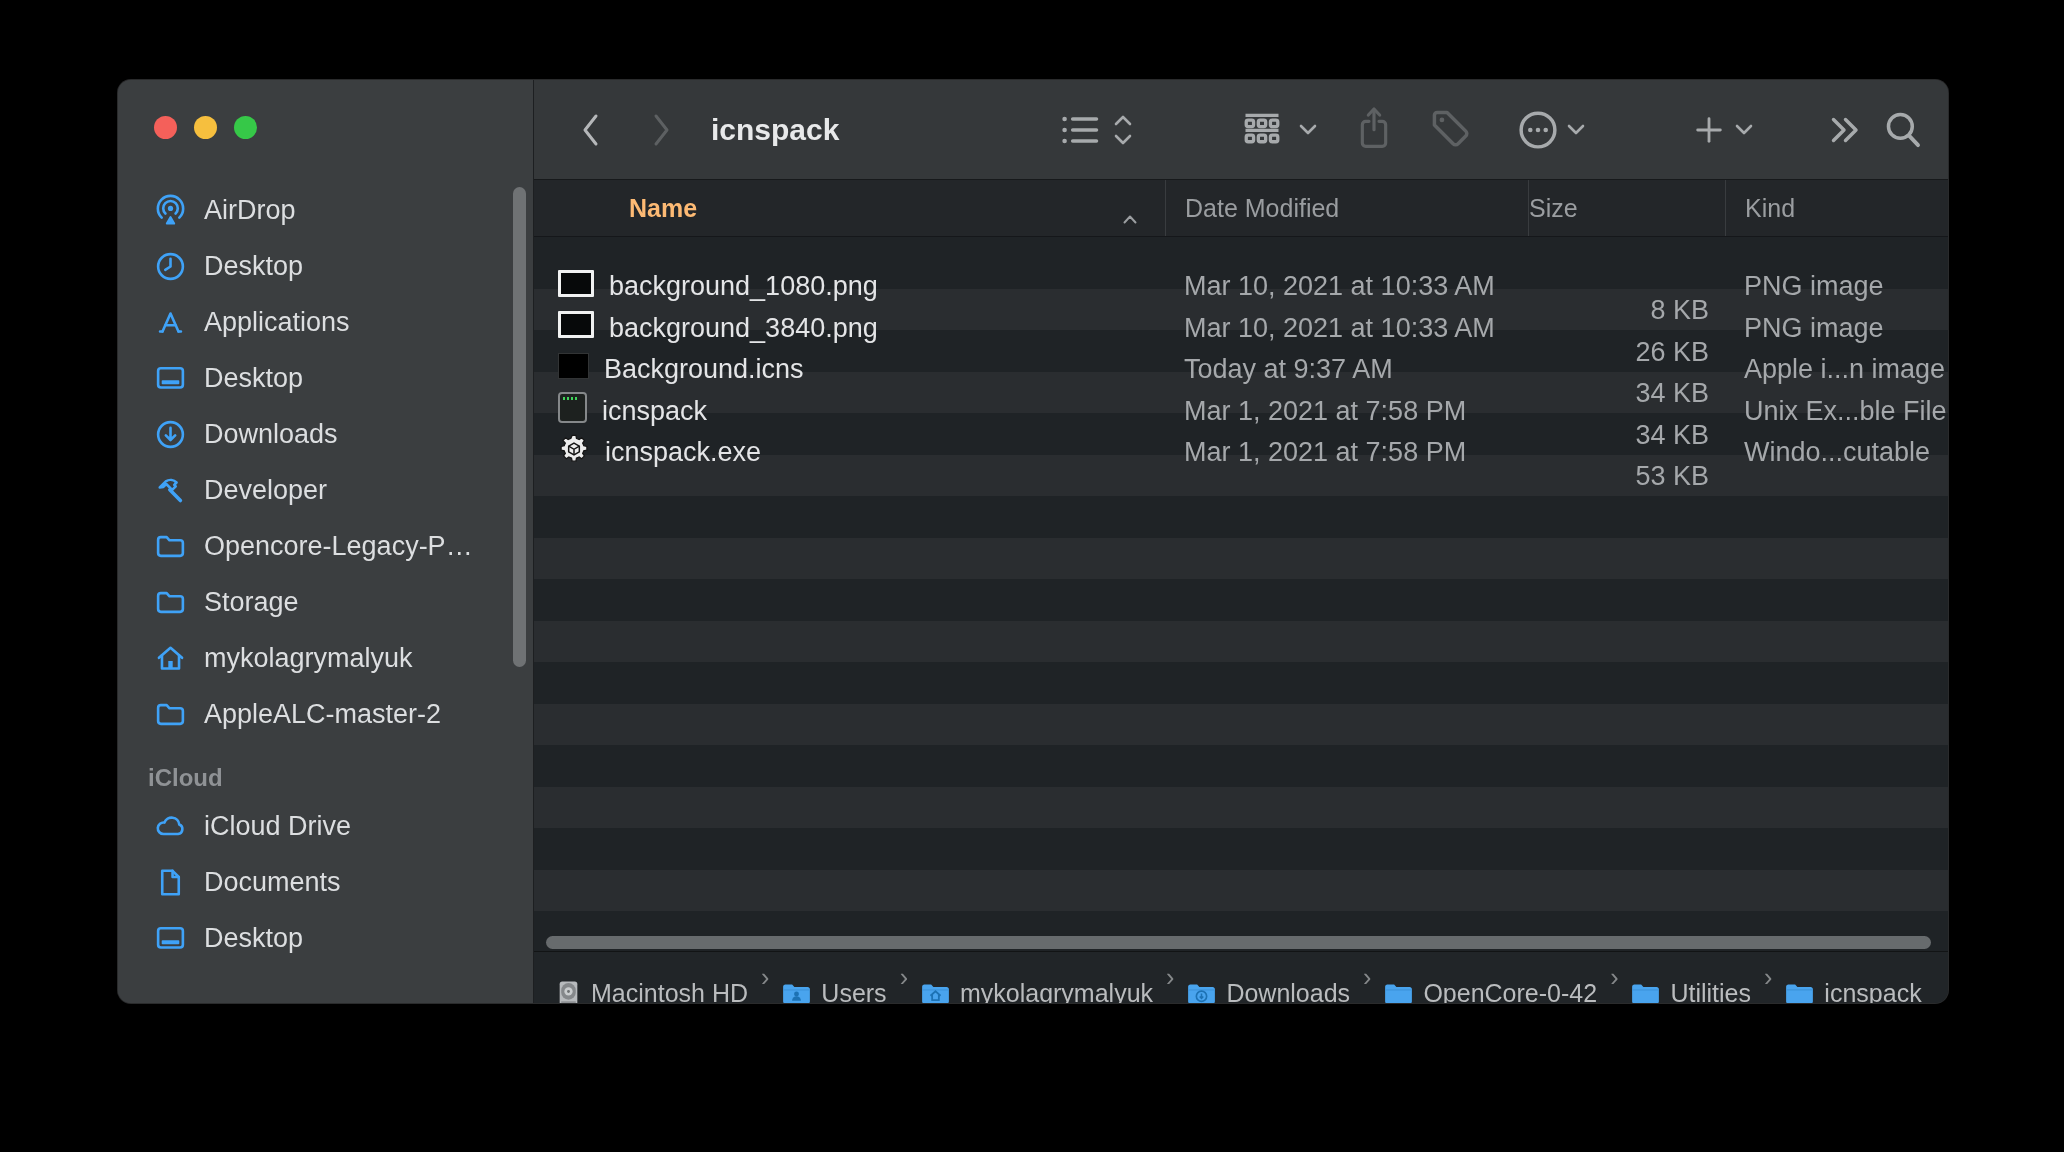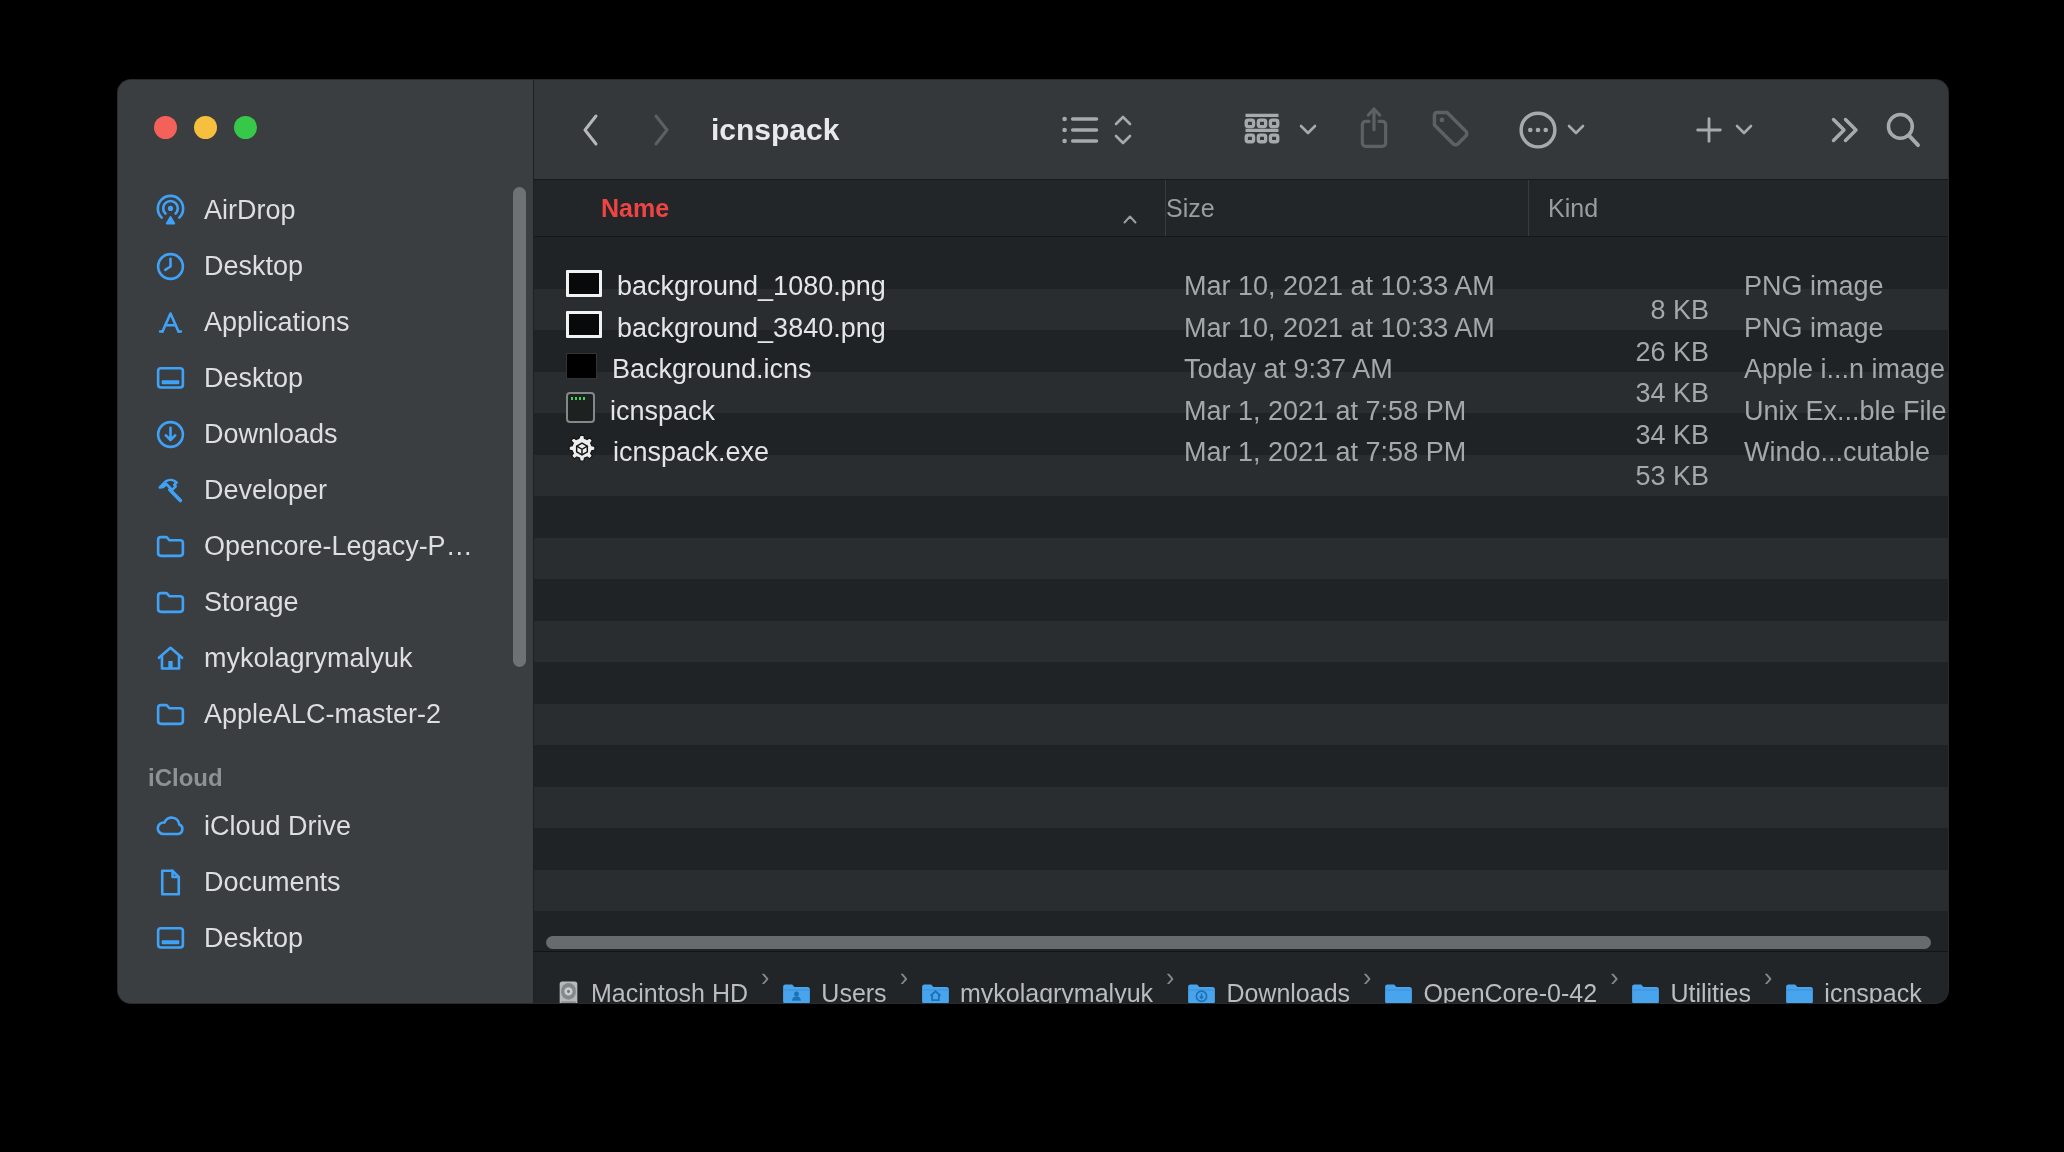--- a/index.html
+++ b/index.html
@@ -32,32 +32,32 @@
   .tb svg{display:block;}
   .tb.dim{color:#5e6163;}
   .tb-title{position:absolute;left:177px;top:0;height:99px;display:flex;align-items:center;
             font-size:30px;font-weight:700;color:#e8e9ea;}
   
   .content{flex:1;position:relative;background:#1f2326;border-top:1px solid #17191b;}
   .list-header{position:absolute;top:0;left:0;right:0;height:56px;background:#232629;
                border-bottom:1px solid #15171a;display:grid;
                grid-template-columns:631px 363px 197px 1fr;align-items:center;font-size:25px;}
   .hc{display:flex;align-items:center;height:100%;color:#9a9da0;position:relative;}
-  .hc-name{padding-left:67px;color:#ef4444;font-weight:700;}
+  .hc-name{padding-left:95px;color:#fdba74;font-weight:700;}
   .hc-sep{border-left:1px solid #393c3f;}
   .hc-date{padding-left:19px;}
   .hc-size{}
   .hc-kind{padding-left:19px;}
   .sort-caret{position:absolute;left:588px;top:22px;color:#9b9ea1;}
   .rows{position:absolute;top:67px;left:0;right:0;bottom:51px;
         background:repeating-linear-gradient(180deg,#1f2326 0 41.5px,#2a2d30 41.5px 83px);
         overflow:hidden;}
   .row{display:grid;grid-template-columns:631px 363px 197px 1fr;height:41.5px;
        align-items:center;font-size:27px;}
-  .cell-name{display:flex;align-items:center;padding-left:32px;gap:15px;color:#e4e5e7;
+  .cell-name{display:flex;align-items:center;padding-left:24px;gap:15px;color:#e4e5e7;
              white-space:nowrap;overflow:hidden;}
   .cell-date{padding-left:19px;color:#a5a8ab;white-space:nowrap;}
   .cell-size{text-align:right;padding-right:16px;color:#a5a8ab;white-space:nowrap;margin-top:48px;}
   .cell-kind{padding-left:19px;color:#a5a8ab;white-space:nowrap;overflow:hidden;}
   .fi{flex:none;display:inline-flex;align-items:center;justify-content:center;}
   .fi-image{width:30px;height:21px;background:#07090a;border:3px solid #f1f2f2;border-radius:1px;}
   .fi-icns{width:29px;height:24px;background:#000;border:1px solid #323435;}
   .fi-unix{width:25px;height:27px;background:#1d211f;border:2px solid #85888a;border-radius:4px;position:relative;}
   .fi-unix i{position:absolute;left:3px;top:3px;width:14px;height:3px;
              background:repeating-linear-gradient(90deg,#3fd35a 0 2px,transparent 2px 4px);}
@@ -336,20 +336,21 @@
             <line x1="15.6" y1="15.9" x2="20.6" y2="21.2" stroke="#a7aaac" stroke-width="2.2" stroke-linecap="round"></line>
           </svg>
       </div>
     </div>
 
     <div class="content">
       <div class="list-header">
         <div class="hc hc-name">
           <span>Name</span>
         </div>
+        <div class="hc hc-sep hc-date">Date Modified</div>
         <div class="hc hc-sep hc-size">Size</div>
         <div class="hc hc-sep hc-kind">Kind</div>
         <div class="sort-caret">
           <svg width="16" height="11" viewBox="0 0 16 11">
               <path d="M2.5 8.5 L8 2.5 l5.5 6" fill="none" stroke="#9b9ea1" stroke-width="2" stroke-linecap="round" stroke-linejoin="round"></path>
             </svg>
         </div>
       </div>
 
       <div class="rows">

